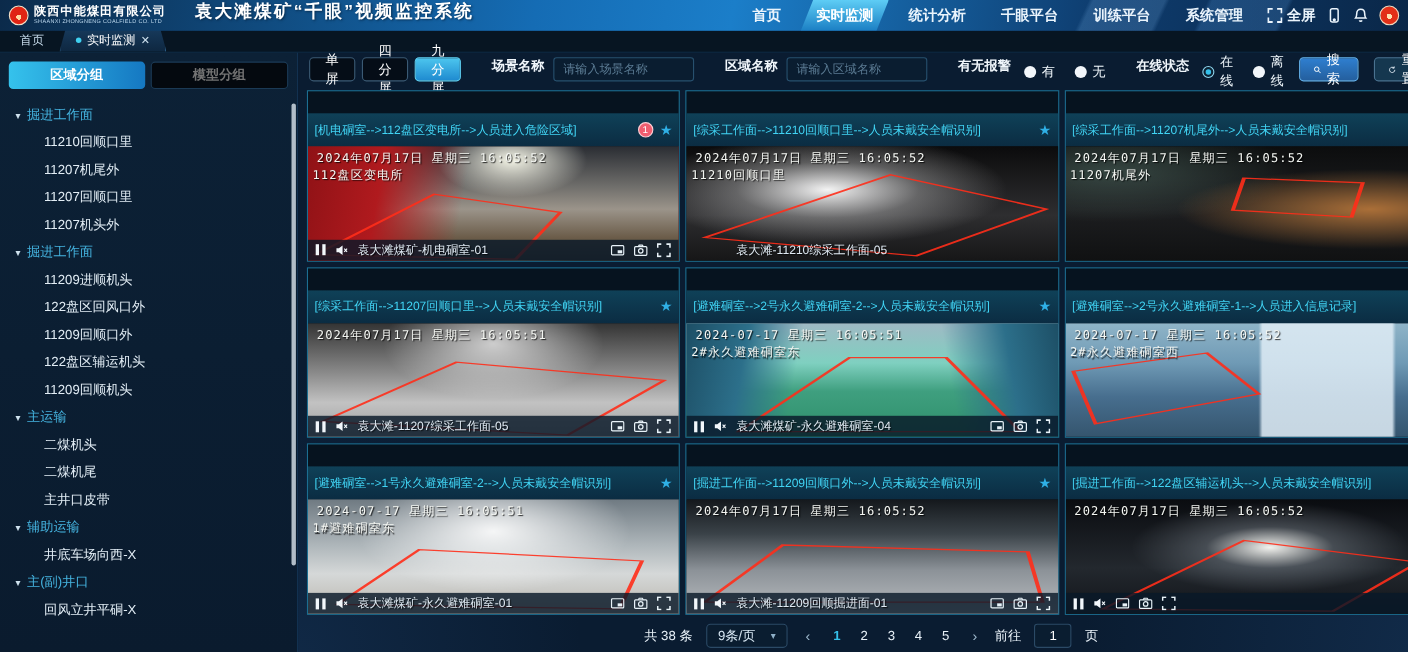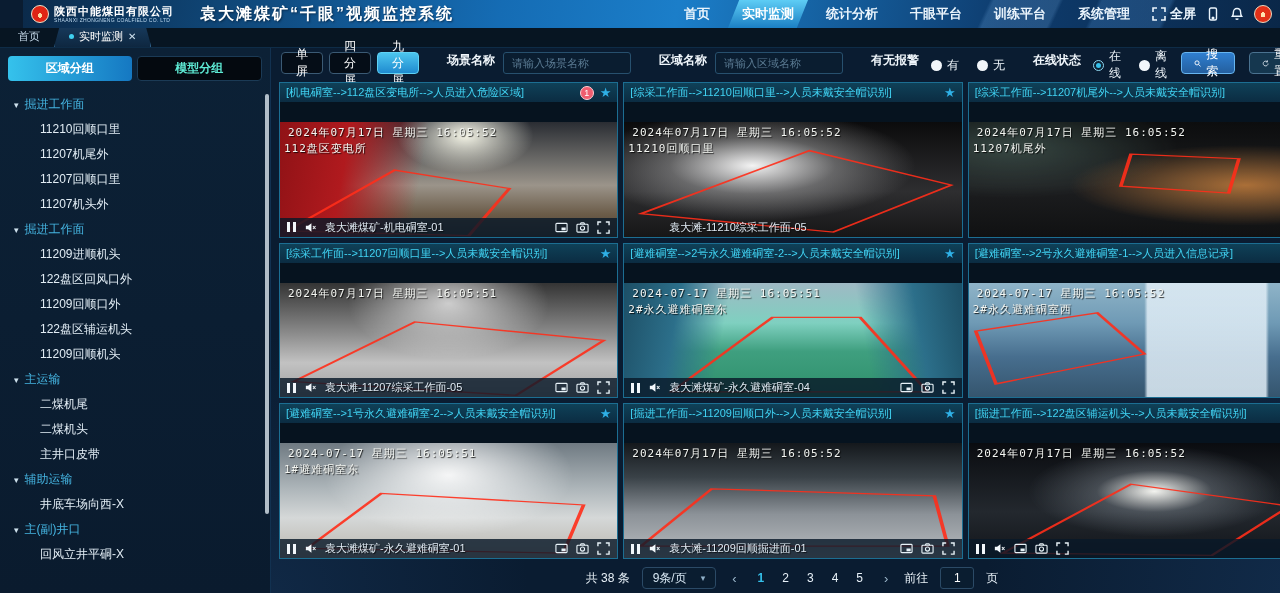--- a/index.html
+++ b/index.html
@@ -1,23 +1,23 @@
 <!DOCTYPE html>
 <html><head>
 <meta charset="utf-8">
 <style>
   html,body{margin:0;padding:0;width:1280px;height:593px;overflow:hidden;
     font-family:"Liberation Sans",sans-serif;background:#0a1c31;color:#dfe9f2;
     -webkit-font-smoothing:antialiased;}
   *{box-sizing:border-box;}
 
   
-  .header{height:28px;display:flex;align-items:center;
+  .header{height:28px;display:flex;
     background:linear-gradient(100deg,#0b2a4a 0%,#156cb4 38%,#1b7ec9 52%,#0e3c6e 78%,#0a2748 100%);
-    position:relative;padding:0 8px;z-index:5;margin-left:23px;}
+    position:relative;padding:0 8px;z-index:5;}
   .header::after{content:"";position:absolute;right:0;top:0;width:420px;height:100%;
     background:linear-gradient(115deg,transparent 30%,rgba(140,200,255,.18) 31%,rgba(140,200,255,.18) 46%,transparent 47%,transparent 55%,rgba(90,160,230,.22) 56%,rgba(90,160,230,.22) 72%,transparent 73%);
     pointer-events:none;}
   .logo-wrap{display:flex;align-items:center;gap:5px;}
   .logo-flame{width:18px;height:18px;border-radius:50%;
     background:radial-gradient(circle at 50% 60%,#ffd9a0 0 18%,#e02414 19% 70%,#8f1410 100%);
     border:1px solid #f7e2c8;flex:0 0 auto;}
   .company-cn{font-size:11px;font-weight:bold;color:#ffffff;line-height:11px;letter-spacing:1px;}
   .company-en{font-size:5px;color:#bcd8ee;line-height:6px;letter-spacing:.3px;}
   .app-title{font-size:16px;font-weight:bold;color:#ffffff;
@@ -45,21 +45,21 @@
   .tab-close{font-size:10px;color:#cfe2ef;cursor:pointer;}
 
   
   .content{display:flex;height:545px;}
   .sidebar{width:271px;flex:0 0 auto;background:linear-gradient(180deg,#0c2136,#0a1b2e);
     border-right:1px solid #123150;position:relative;padding-top:8px;}
   .side-tabs{display:flex;gap:5px;padding:0 8px 6px 8px;}
   .side-tab{flex:1;height:25px;font-size:12px;font-weight:bold;display:flex;align-items:center;justify-content:center;
     border-radius:4px;cursor:pointer;}
   .side-tab.active{background:linear-gradient(90deg,#35c2ec,#1578c2);color:#fff;}
-  .side-tab.inactive{background:#04090f;color:#5eead4;border:1px solid #1b3ié;border:1px solid #1b3a55;}
+  .side-tab.inactive{background:#04090f;color:#737373;border:1px solid #1b3ié;border:1px solid #1b3a55;}
   .tree{position:absolute;top:42px;bottom:4px;left:0;right:6px;overflow:hidden;padding:2px 0;}
   .tree-group{display:flex;align-items:center;gap:6px;height:25px;padding-left:14px;cursor:pointer;}
   .caret{font-size:9px;color:#cfe2ee;}
   .tree-group-label{font-size:12px;color:#45b4e0;position:relative;}
   .tree-item{height:25px;display:flex;align-items:center;padding-left:40px;font-size:12px;color:#e2edf5;cursor:pointer;}
   .side-scroll{position:absolute;right:1px;top:46px;width:4px;height:420px;border-radius:3px;
     background:#cfd9e2;opacity:.85;}
 
   .main{flex:1;display:flex;flex-direction:column;position:relative;
     background:
@@ -82,27 +82,27 @@
   .radio-label{font-size:12px;color:#eef5fa;}
   .act-btn{height:22px;padding:0 12px;font-size:12px;color:#fff;border-radius:4px;cursor:pointer;
     display:flex;align-items:center;gap:5px;margin-left:6px;}
   .act-btn.search{background:linear-gradient(180deg,#2f7fd0,#245f9e);border:1px solid #66b5f0;}
   .act-btn.reset{background:#15374f;border:1px solid #4a7290;}
 
   
   .grid{flex:1;display:grid;grid-template-columns:repeat(3,1fr);grid-template-rows:repeat(3,1fr);
     gap:5px;padding:2px 6px 4px 8px;}
   .tile{display:flex;flex-direction:column;border:1px solid #1c6e92;background:#06131f;min-height:0;}
-  .tile-head{height:19px;flex:0 0 auto;display:flex;align-items:center;gap:6px;padding:0 6px;
-    background:linear-gradient(180deg,#0f4158,#0b2c42);}
+  .tile-head{height:30px;flex:0 0 auto;display:flex;align-items:center;gap:6px;padding:0 6px;
+    background:linear-gradient(180deg,#0f4158,#0b2c42);margin-top:20px;}
   .tile-title{flex:1;font-size:11px;color:#41d4f4;white-space:nowrap;overflow:hidden;text-overflow:ellipsis;}
   .tile-badge{min-width:14px;height:14px;border-radius:8px;background:#ef5d6f;color:#fff;font-size:9px;
     display:flex;align-items:center;justify-content:center;border:1px solid #ffd0d6;}
   .tile-star{font-size:13px;color:#2fb0e6;cursor:pointer;line-height:1;}
-  .tile-video{position:relative;flex:1;min-height:0;overflow:hidden;margin-top:20px;}
+  .tile-video{position:relative;flex:1;min-height:0;overflow:hidden;}
   .zone-svg{position:absolute;inset:0;width:100%;height:100%;}
   .zone-line{fill:none;stroke:#ff2d1a;stroke-width:1.1;opacity:.9;}
   .osd-ts{position:absolute;top:3px;left:8px;font-family:"DejaVu Sans Mono",monospace;
     font-size:11px;color:#f4f6f2;text-shadow:1px 1px 1px rgba(0,0,0,.8);letter-spacing:1px;white-space:nowrap;}
   .osd-cam{position:absolute;top:19px;left:4px;font-family:"DejaVu Sans Mono",monospace;
     font-size:11px;color:#f4f6f2;text-shadow:1px 1px 1px rgba(0,0,0,.8);letter-spacing:1px;white-space:nowrap;}
   .vbar{position:absolute;left:0;right:0;bottom:0;height:19px;background:rgba(8,24,40,.82);
     display:flex;align-items:center;gap:8px;padding:0 7px;}
   .vbar.labelonly{background:transparent;}
   .pause-icon{display:flex;gap:3px;cursor:pointer;}
@@ -225,22 +225,22 @@
         </div>
         <div class="tree-item">11209进顺机头</div>
         <div class="tree-item">122盘区回风口外</div>
         <div class="tree-item">11209回顺口外</div>
         <div class="tree-item">122盘区辅运机头</div>
         <div class="tree-item">11209回顺机头</div>
         <div class="tree-group">
           <span class="caret">▾</span>
           <span class="tree-group-label">主运输</span>
         </div>
+        <div class="tree-item">二煤机头</div>
         <div class="tree-item">二煤机尾</div>
-        <div class="tree-item">二煤机头</div>
         <div class="tree-item">主井口皮带</div>
         <div class="tree-group">
           <span class="caret">▾</span>
           <span class="tree-group-label">辅助运输</span>
         </div>
         <div class="tree-item">井底车场向西-X</div>
         <div class="tree-group">
           <span class="caret">▾</span>
           <span class="tree-group-label">主(副)井口</span>
         </div>

